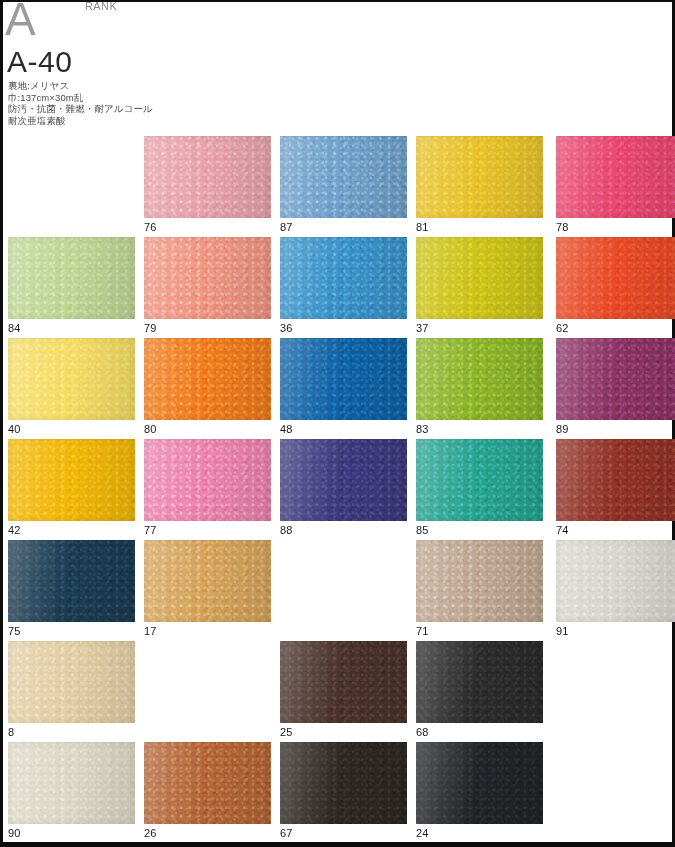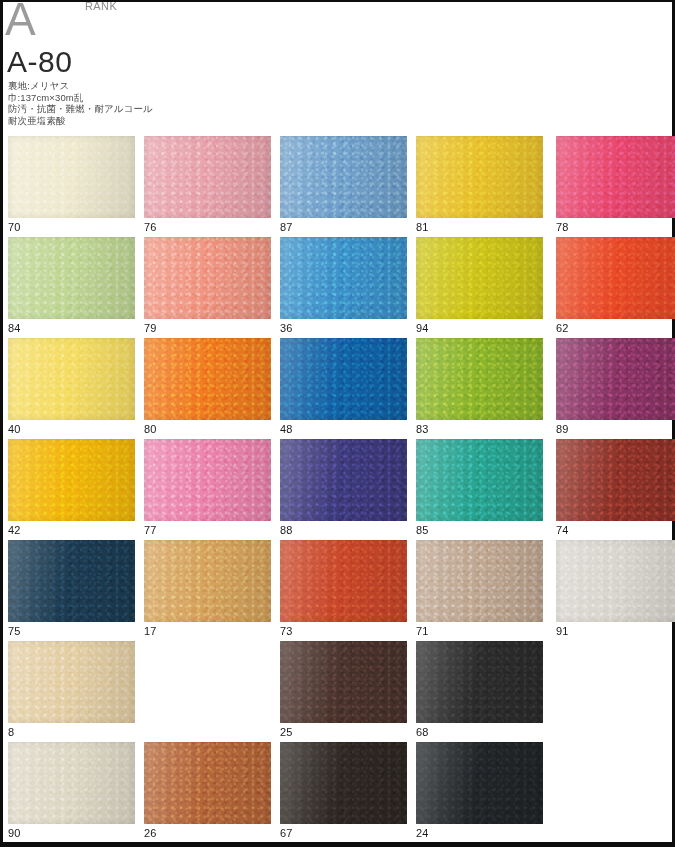--- a/index.html
+++ b/index.html
@@ -129,42 +129,33 @@
 
 <div class="page">
 
   <div class="header">
 
     <div class="rank-mark">
       <span class="a-glyph">A</span>
       <span class="rank-text">RANK</span>
     </div>
 
-    <div class="series-title">A-80</div>
+    <div class="series-title">A-40</div>
 
     <div class="spec-list">
       <div>裏地:メリヤス</div>
       <div>巾:137cm×30m乱</div>
       <div>防汚・抗菌・難燃・耐アルコール</div>
       <div>耐次亜塩素酸</div>
     </div>
 
   </div>
 
   <div class="grid" id="grid">
       <div class="row">
-        <div class="cell c0">
-          <div class="swatch">
-            <div class="base" style="background: rgb(240, 234, 208);"></div>
-            <div class="grain"></div>
-            <div class="sheen"></div>
-            <div class="vign"></div>
-          </div>
-          <div class="code">70</div>
-        </div>
         <div class="cell c1">
           <div class="swatch">
             <div class="base" style="background: rgb(232, 164, 173);"></div>
             <div class="grain"></div>
             <div class="sheen"></div>
             <div class="vign"></div>
           </div>
           <div class="code">76</div>
         </div>
         <div class="cell c2">
@@ -223,21 +214,21 @@
           </div>
           <div class="code">36</div>
         </div>
         <div class="cell c3">
           <div class="swatch">
             <div class="base" style="background: rgb(204, 196, 28);"></div>
             <div class="grain"></div>
             <div class="sheen"></div>
             <div class="vign"></div>
           </div>
-          <div class="code">94</div>
+          <div class="code">37</div>
         </div>
         <div class="cell c4">
           <div class="swatch">
             <div class="base" style="background: rgb(232, 74, 40);"></div>
             <div class="grain"></div>
             <div class="sheen"></div>
             <div class="vign"></div>
           </div>
           <div class="code">62</div>
         </div>
@@ -348,29 +339,20 @@
         </div>
         <div class="cell c1">
           <div class="swatch">
             <div class="base" style="background: rgb(214, 164, 94);"></div>
             <div class="grain"></div>
             <div class="sheen"></div>
             <div class="vign"></div>
           </div>
           <div class="code">17</div>
         </div>
-        <div class="cell c2">
-          <div class="swatch">
-            <div class="base" style="background: rgb(200, 71, 42);"></div>
-            <div class="grain"></div>
-            <div class="sheen"></div>
-            <div class="vign"></div>
-          </div>
-          <div class="code">73</div>
-        </div>
         <div class="cell c3">
           <div class="swatch">
             <div class="base" style="background: rgb(192, 168, 147);"></div>
             <div class="grain"></div>
             <div class="sheen"></div>
             <div class="vign"></div>
           </div>
           <div class="code">71</div>
         </div>
         <div class="cell c4">

